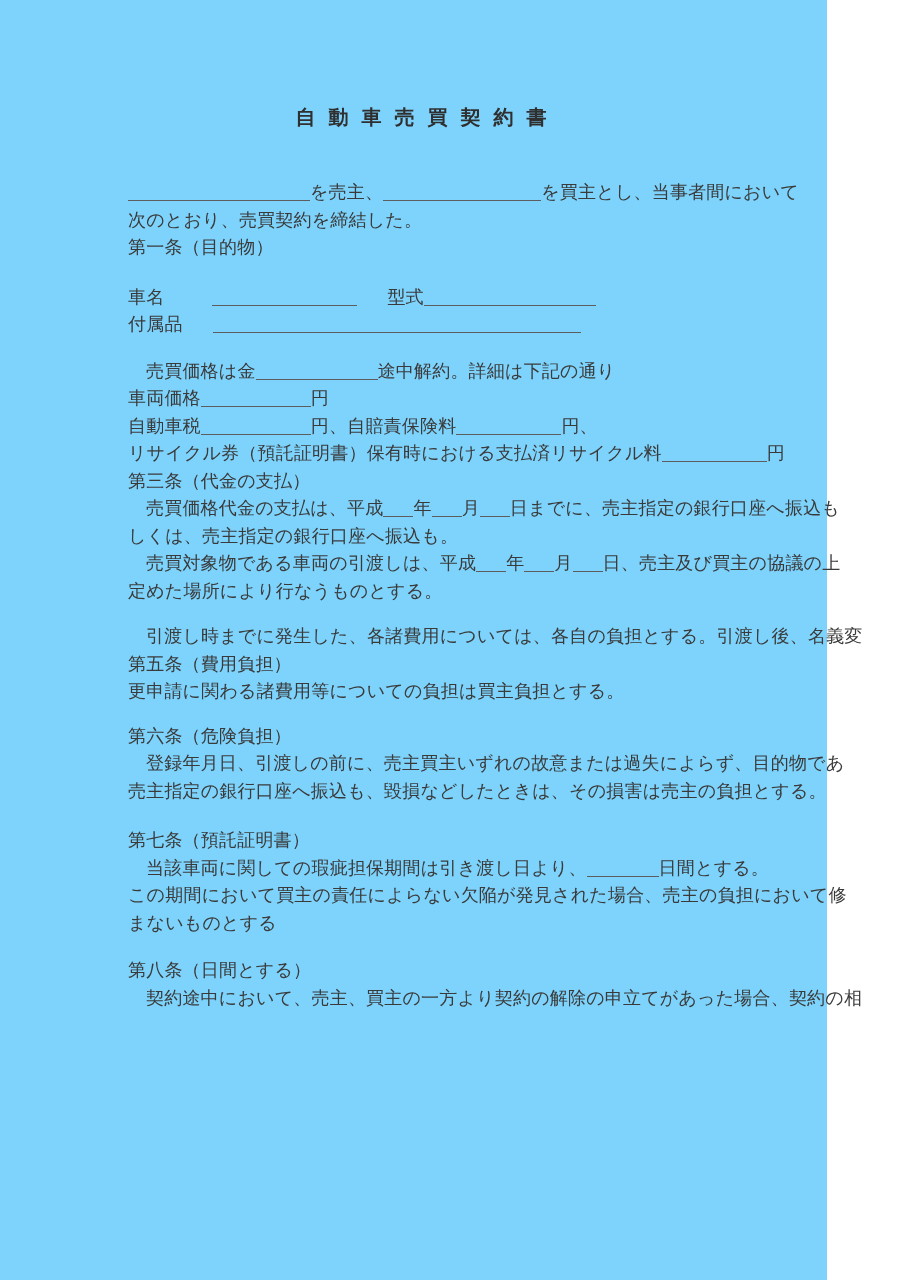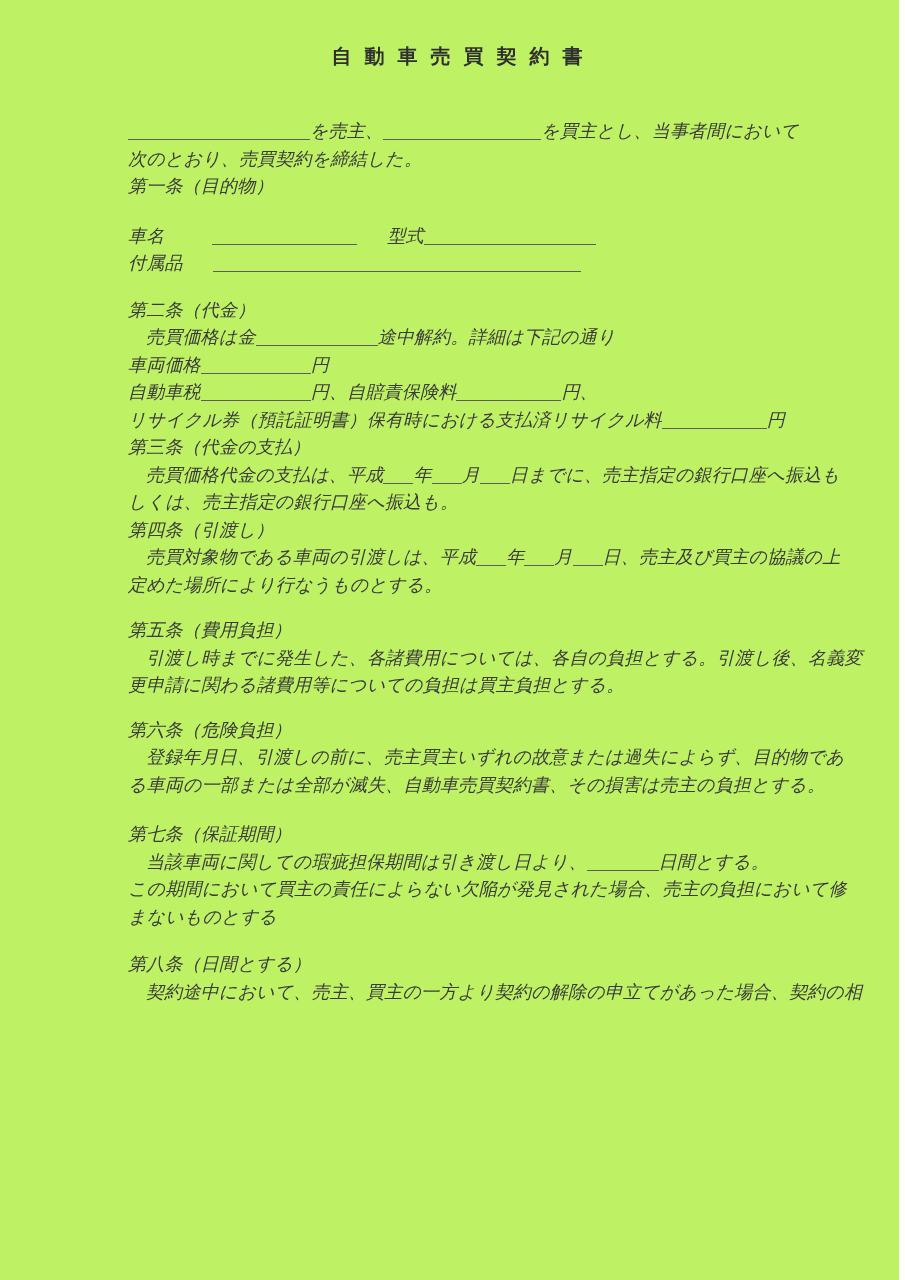--- a/index.html
+++ b/index.html
@@ -9,24 +9,24 @@
   }
   body {
     width: 905px;
     height: 1280px;
     overflow: hidden;
     font-family: "Liberation Sans", "DejaVu Sans", sans-serif;
     color: #3a3a3a;
   }
   .page {
     box-sizing: border-box;
-    width: 899px;
+    width: 827px;
     height: 1280px;
-    padding: 43px 100px 40px 128px;
-    background: #bef264;
+    padding: 104px 100px 40px 128px;
+    background: #7dd3fc;
   }
   .doc-title {
     margin: 0 0 48px 0;
     text-align: center;
     font-size: 20px;
     font-weight: bold;
     letter-spacing: 13px;
     color: #2f2f2f;
     white-space: nowrap;
   }
@@ -39,21 +39,20 @@
     white-space: nowrap;
     font-size: 18px;
     letter-spacing: 0.2px;
   }
   .line.empty {
     height: 19px;
   }
   .text-run {
     display: inline-block;
     vertical-align: baseline;
-    font-style: italic;
   }
   .blank {
     display: inline-block;
     height: 15px;
     border-bottom: 1.6px solid #5d5d5d;
     vertical-align: -3px;
   }
   .spacer {
     display: inline-block;
     height: 1px;
@@ -65,41 +64,39 @@
 <div class="page">
   <h1 class="doc-title">自動車売買契約書</h1>
   <div class="doc-body">
       <div class="line"><span class="blank" style="width: 182px;"></span><span class="text-run">を売主、</span><span class="blank" style="width: 158px;"></span><span class="text-run">を買主とし、当事者間において</span></div>
       <div class="line"><span class="text-run">次のとおり、売買契約を締結した。</span></div>
       <div class="line"><span class="text-run">第一条（目的物）</span></div>
       <div class="line empty" style="height: 22px;"></div>
       <div class="line"><span class="text-run">車名</span><span class="spacer" style="width: 48px;"></span><span class="blank" style="width: 145px;"></span><span class="spacer" style="width: 30px;"></span><span class="text-run">型式</span><span class="blank" style="width: 172px;"></span></div>
       <div class="line"><span class="text-run">付属品</span><span class="spacer" style="width: 30px;"></span><span class="blank" style="width: 368px;"></span></div>
       <div class="line empty" style="height: 19px;"></div>
-      <div class="line"><span class="text-run">第二条（代金）</span></div>
       <div class="line"><span class="spacer" style="width: 18px;"></span><span class="text-run">売買価格は金</span><span class="blank" style="width: 122px;"></span><span class="text-run">途中解約。詳細は下記の通り</span></div>
       <div class="line"><span class="text-run">車両価格</span><span class="blank" style="width: 110px;"></span><span class="text-run">円</span></div>
       <div class="line"><span class="text-run">自動車税</span><span class="blank" style="width: 110px;"></span><span class="text-run">円、自賠責保険料</span><span class="blank" style="width: 105px;"></span><span class="text-run">円、</span></div>
       <div class="line"><span class="text-run">リサイクル券（預託証明書）保有時における支払済リサイクル料</span><span class="blank" style="width: 105px;"></span><span class="text-run">円</span></div>
       <div class="line"><span class="text-run">第三条（代金の支払）</span></div>
       <div class="line"><span class="spacer" style="width: 18px;"></span><span class="text-run">売買価格代金の支払は、平成</span><span class="blank" style="width: 30px;"></span><span class="text-run">年</span><span class="blank" style="width: 30px;"></span><span class="text-run">月</span><span class="blank" style="width: 30px;"></span><span class="text-run">日までに、売主指定の銀行口座へ振込も</span></div>
       <div class="line"><span class="text-run">しくは、売主指定の銀行口座へ振込も。</span></div>
-      <div class="line"><span class="text-run">第四条（引渡し）</span></div>
       <div class="line"><span class="spacer" style="width: 18px;"></span><span class="text-run">売買対象物である車両の引渡しは、平成</span><span class="blank" style="width: 30px;"></span><span class="text-run">年</span><span class="blank" style="width: 30px;"></span><span class="text-run">月</span><span class="blank" style="width: 30px;"></span><span class="text-run">日、売主及び買主の協議の上</span></div>
       <div class="line"><span class="text-run">定めた場所により行なうものとする。</span></div>
       <div class="line empty" style="height: 18px;"></div>
+      <div class="line"><span class="spacer" style="width: 18px;"></span><span class="text-run">引渡し時までに発生した、各諸費用については、各自の負担とする。引渡し後、名義変</span></div>
       <div class="line"><span class="text-run">第五条（費用負担）</span></div>
-      <div class="line"><span class="spacer" style="width: 18px;"></span><span class="text-run">引渡し時までに発生した、各諸費用については、各自の負担とする。引渡し後、名義変</span></div>
       <div class="line"><span class="text-run">更申請に関わる諸費用等についての負担は買主負担とする。</span></div>
       <div class="line empty" style="height: 17px;"></div>
       <div class="line"><span class="text-run">第六条（危険負担）</span></div>
       <div class="line"><span class="spacer" style="width: 18px;"></span><span class="text-run">登録年月日、引渡しの前に、売主買主いずれの故意または過失によらず、目的物であ</span></div>
-      <div class="line"><span class="text-run">る車両の一部または全部が滅失、自動車売買契約書、その損害は売主の負担とする。</span></div>
+      <div class="line"><span class="text-run">売主指定の銀行口座へ振込も、毀損などしたときは、その損害は売主の負担とする。</span></div>
       <div class="line empty" style="height: 22px;"></div>
-      <div class="line"><span class="text-run">第七条（保証期間）</span></div>
+      <div class="line"><span class="text-run">第七条（預託証明書）</span></div>
       <div class="line"><span class="spacer" style="width: 18px;"></span><span class="text-run">当該車両に関しての瑕疵担保期間は引き渡し日より、</span><span class="blank" style="width: 72px;"></span><span class="text-run">日間とする。</span></div>
       <div class="line"><span class="text-run">この期間において買主の責任によらない欠陥が発見された場合、売主の負担において修</span></div>
       <div class="line"><span class="text-run">まないものとする</span></div>
       <div class="line empty" style="height: 20px;"></div>
       <div class="line"><span class="text-run">第八条（日間とする）</span></div>
       <div class="line"><span class="spacer" style="width: 18px;"></span><span class="text-run">契約途中において、売主、買主の一方より契約の解除の申立てがあった場合、契約の相</span></div>
     </div>
 </div>
 
 </body></html>

